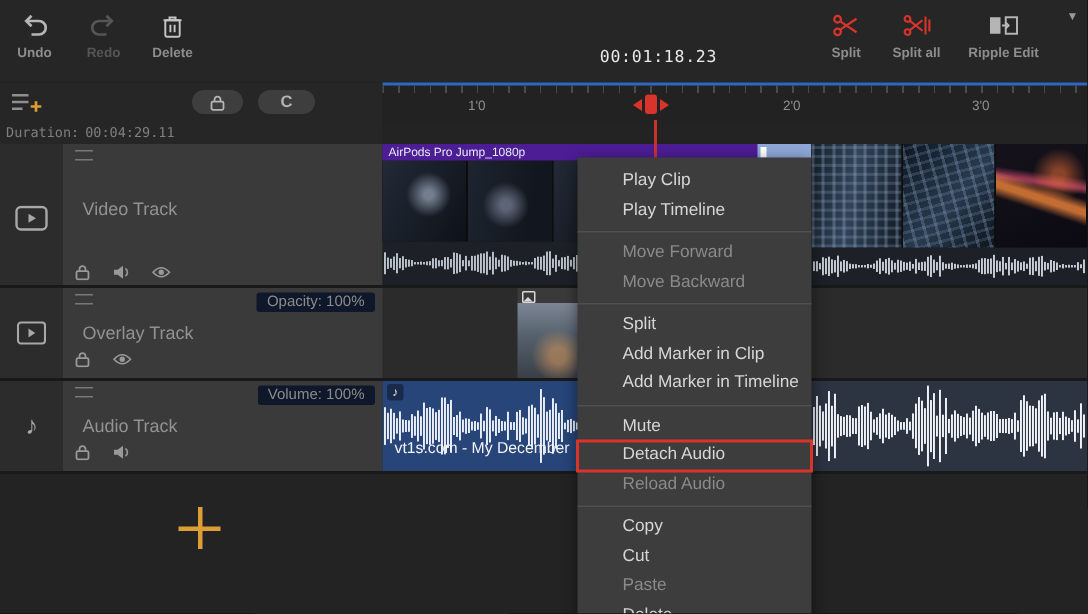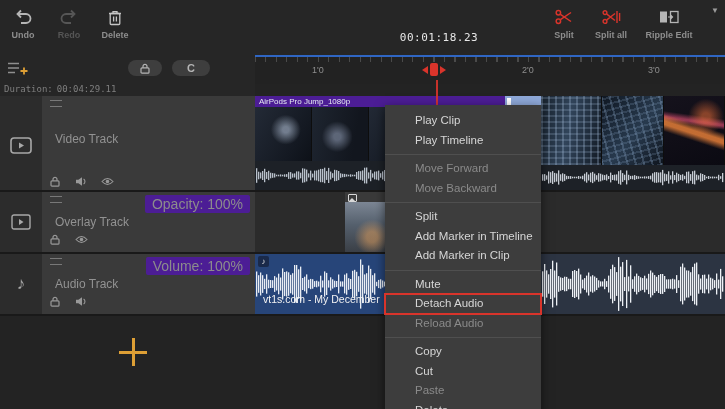--- a/index.html
+++ b/index.html
@@ -48,21 +48,21 @@
   .trackrow{position:absolute;left:0;width:255px;display:flex;}
   .r-video{top:96px;height:98px;} .r-overlay{top:192px;height:60px;} .r-audio{top:254px;height:60px;}
   .icon-cell{width:42px;background:#2c2c2c;display:flex;align-items:center;justify-content:center;flex:none;}
   .row-body{flex:1;background:#3a3a3a;position:relative;}
   .row-handle{position:absolute;left:8px;top:4px;width:12px;height:5px;
               border-top:1.5px solid #787878;border-bottom:1.5px solid #787878;cursor:row-resize;}
   .row-label{position:absolute;left:13px;top:50%;transform:translateY(-50%);font-size:12px;color:#929292;}
   .r-video .row-label{top:44%;}
   .row-icons{position:absolute;left:6px;bottom:6px;display:flex;gap:12px;align-items:center;}
   .mini-btn{width:14px;height:13px;display:flex;align-items:center;justify-content:center;cursor:pointer;}
-  .badge{position:absolute;right:5px;top:3px;background:#4c1d95;color:#8c8c8c;font-size:14px;
+  .badge{position:absolute;right:5px;top:3px;background:#0f172a;color:#8c8c8c;font-size:10px;
          padding:1px 7px;border-radius:2px;}
   .note-glyph{font-size:17px;color:#a8a8a8;}
   .gap{position:absolute;left:0;width:725px;height:2px;background:#191919;}
   .gap1{top:190px;} .gap2{top:252px;} .gap3{top:314px;}
 
   
   .lane{position:absolute;left:255px;right:0;background:#2b2b2b;}
   .lane-video{top:96px;height:94px;} .lane-overlay{top:192px;height:60px;} .lane-audio{top:254px;height:60px;}
 
   
@@ -861,22 +861,22 @@
   <div class="add-cross"></div>
 
   <div class="menu" id="menu">
       <div class="menu-item">Play Clip</div>
       <div class="menu-item">Play Timeline</div>
       <div class="menu-sep"></div>
       <div class="menu-item disabled">Move Forward</div>
       <div class="menu-item disabled">Move Backward</div>
       <div class="menu-sep"></div>
       <div class="menu-item">Split</div>
+      <div class="menu-item">Add Marker in Clip</div>
       <div class="menu-item">Add Marker in Timeline</div>
-      <div class="menu-item">Add Marker in Clip</div>
       <div class="menu-sep"></div>
       <div class="menu-item">Mute</div>
       <div class="menu-item highlighted">Detach Audio</div>
       <div class="menu-item disabled">Reload Audio</div>
       <div class="menu-sep"></div>
       <div class="menu-item">Copy</div>
       <div class="menu-item">Cut</div>
       <div class="menu-item disabled">Paste</div>
       <div class="menu-item">Delete</div>
     </div>

